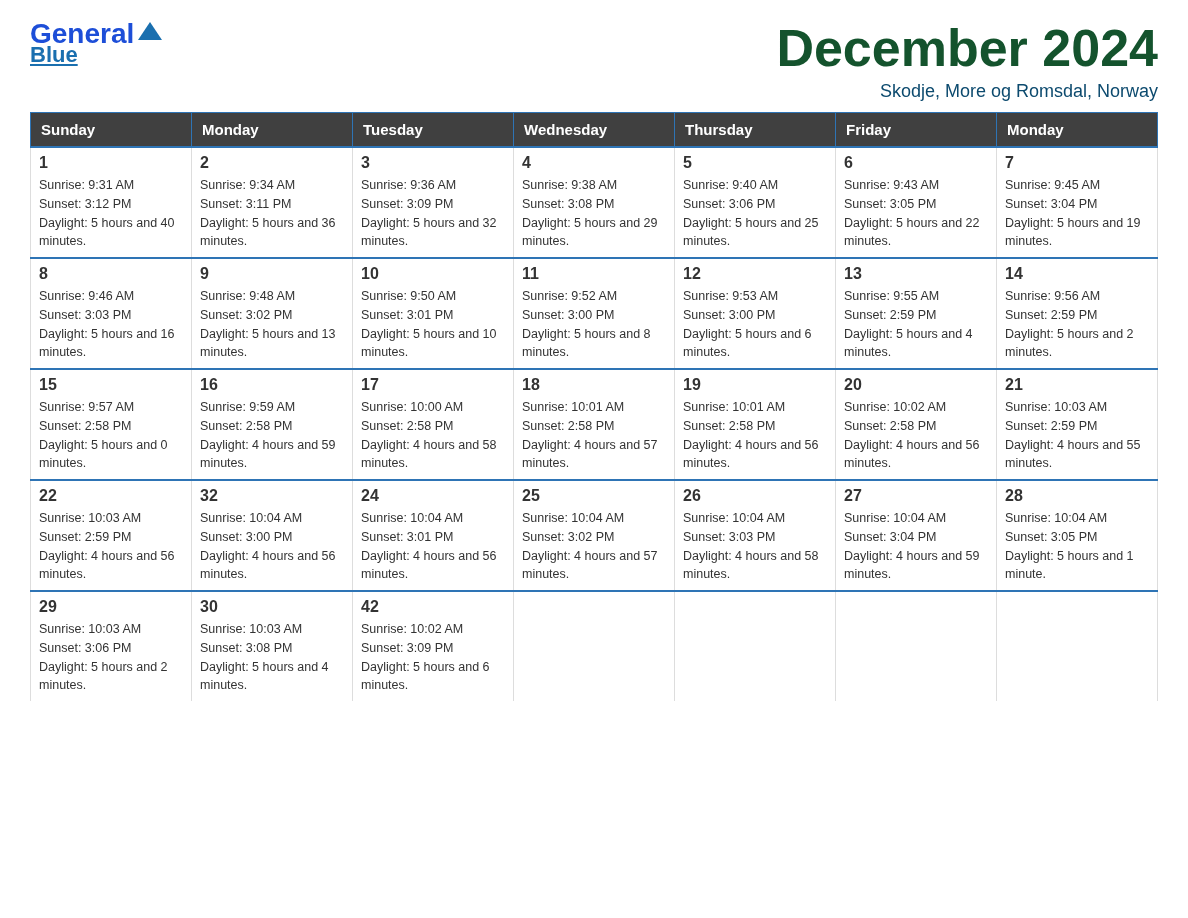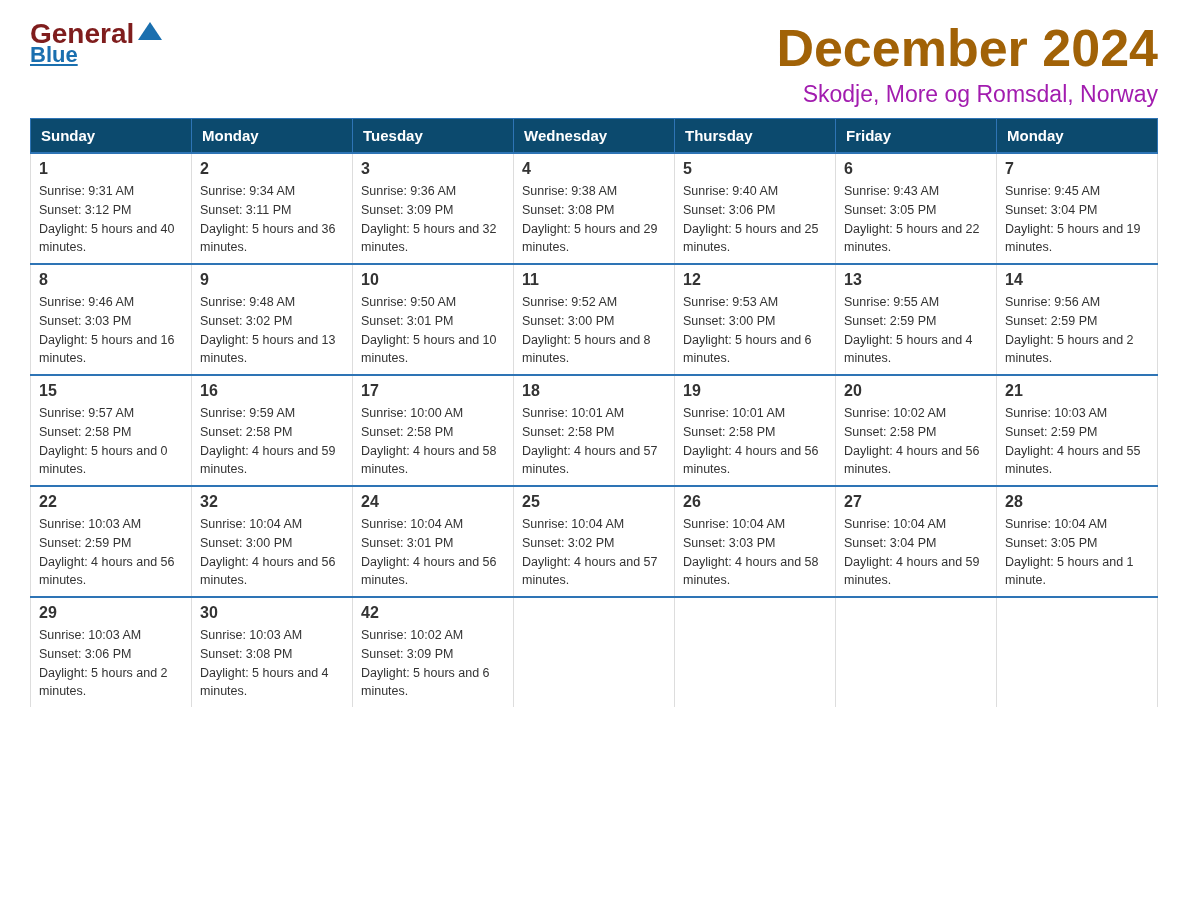--- a/index.html
+++ b/index.html
@@ -18,50 +18,50 @@
     }
     .logo {
       display: flex;
       flex-direction: column;
       align-items: flex-start;
       line-height: 1;
     }
     .logo-text {
       font-size: 28px;
       font-weight: bold;
-      color: #7f1d1d;
+      color: #1d4ed8;
     }
     .logo-blue-line {
       color: #1a6faf;
       font-size: 22px;
       font-weight: bold;
       margin-top: -4px;
       text-decoration: underline;
     }
     .title-block {
       text-align: right;
     }
     .month-title {
       font-size: 52px;
       font-weight: bold;
-      color: #a16207;
+      color: #14532d;
       line-height: 1.1;
     }
     .location-title {
-      font-size: 23px;
-      color: #a21caf;
+      font-size: 18px;
+      color: #0c4a6e;
       margin-top: 4px;
     }
     table {
       width: 100%;
       border-collapse: collapse;
       margin-top: 10px;
     }
     th {
-      background-color: #0c4a6e;
+      background-color: #404040;
       color: #fff;
       font-size: 15px;
       font-weight: bold;
       padding: 8px 10px;
       text-align: left;
       border: 1px solid #2e74b5;
     }
     td {
       vertical-align: top;
       border: 1px solid #ccc;

